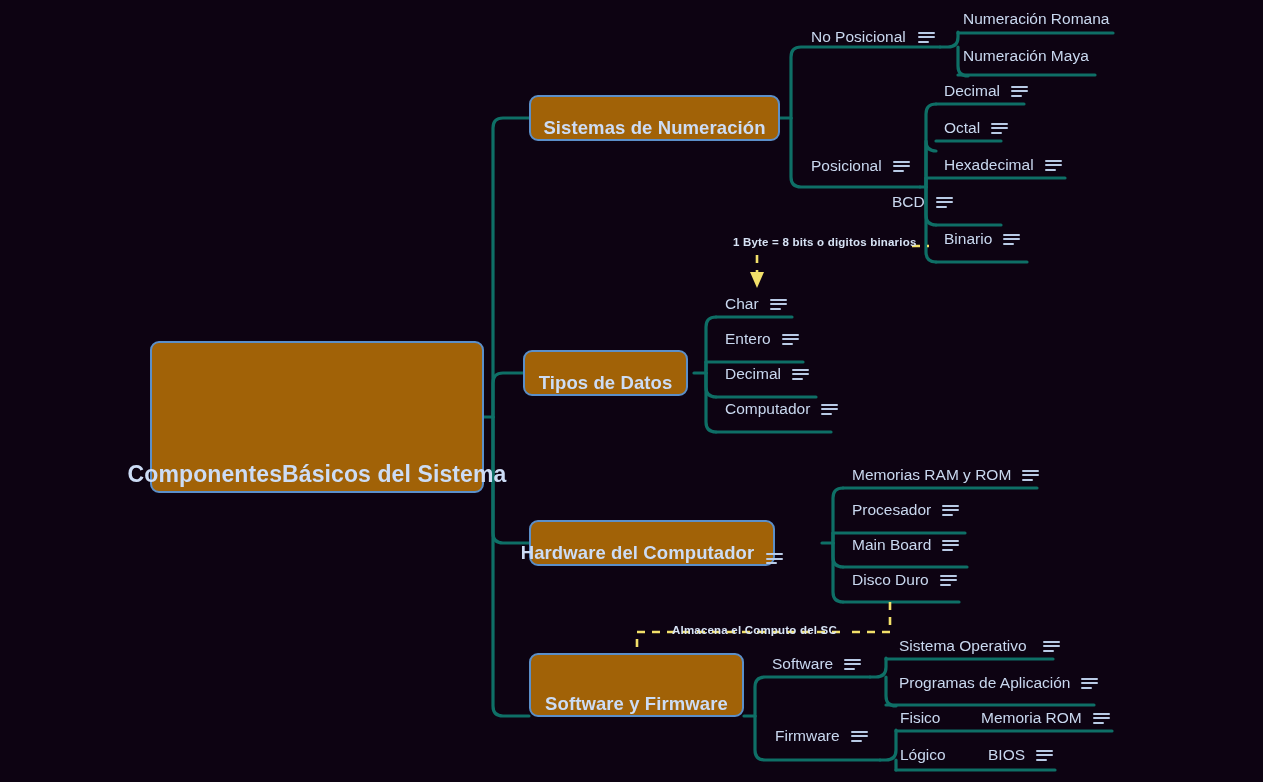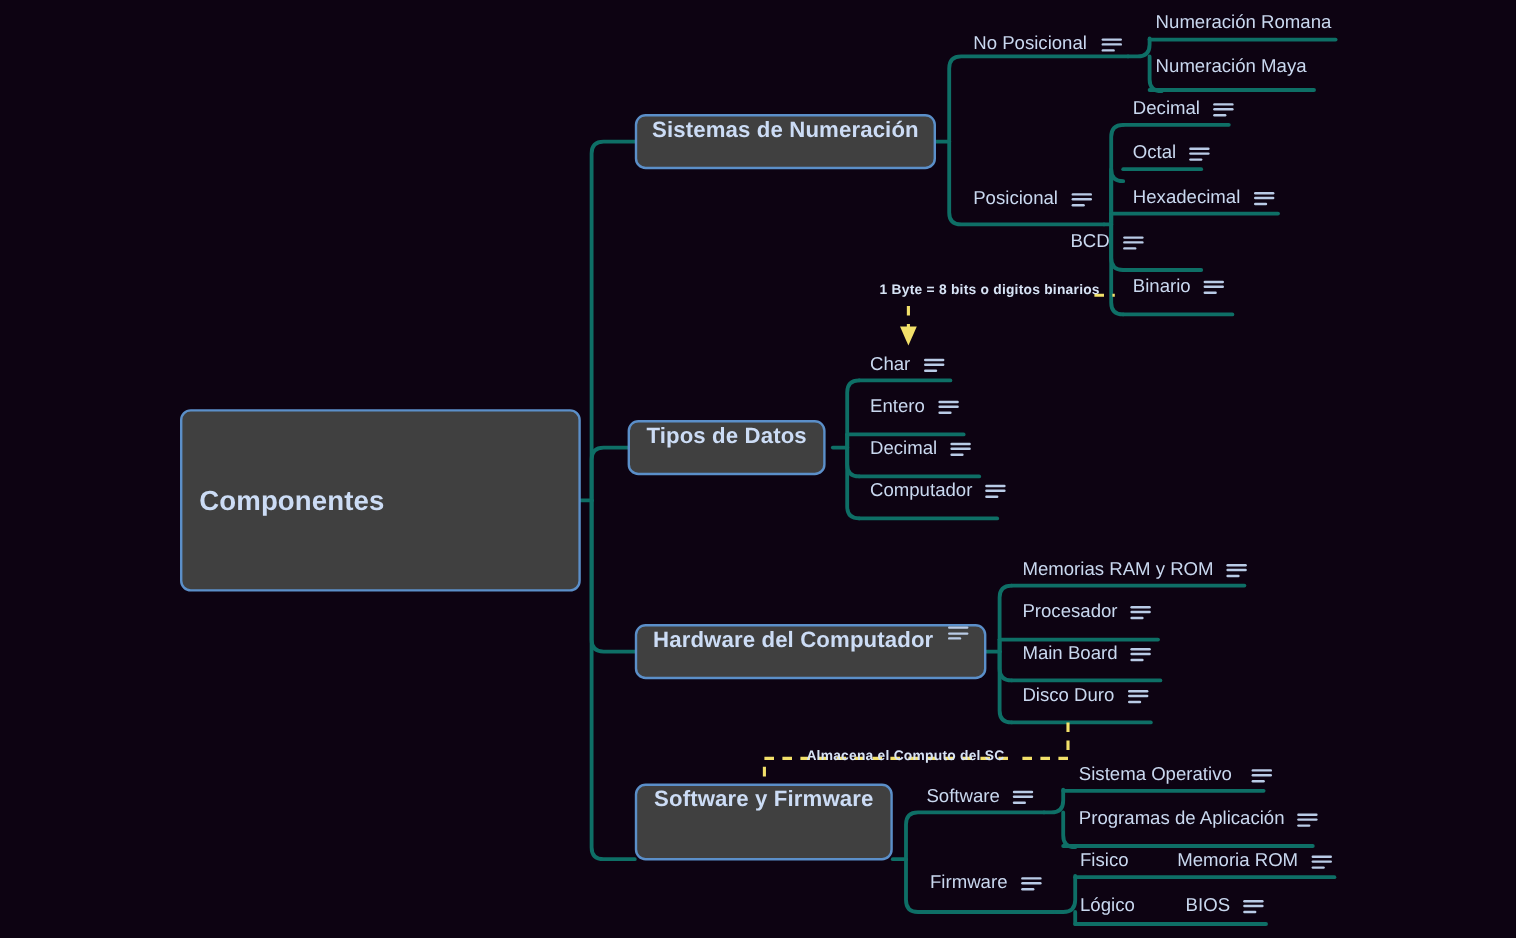--- a/index.html
+++ b/index.html
@@ -25,37 +25,37 @@
   #svg-layer {
     position: absolute;
     left: 0; top: 0;
     width: 1263px;
     height: 782px;
     pointer-events: none;
   }
   .node {
     position: absolute;
     box-sizing: border-box;
-    background: #404040;
+    background: #a16207;
     border: 2px solid #5b8fc9;
     border-radius: 9px;
     display: flex;
-    align-items: flex-start;
+    align-items: flex-end;
     justify-content: center;
     gap: 12px;
     color: #ccdcf5;
     font-weight: bold;
     letter-spacing: .1px;
     white-space: nowrap;
   }
   .node-root {
     font-size: 23px;
     line-height: 1.42;
     text-align: center;
-    flex-direction: column;
+    flex-direction: row;
     gap: 0;
     padding: 0 14px;
   }
   .node-main {
     font-size: 18.5px;
     padding: 0 18px;
   }
   .leaf {
     position: absolute;
     display: flex;
@@ -178,31 +178,32 @@
       <path d="M840,632 H637 V680"></path>
     </g>
     <g fill="#f2e06a">
       <path d="M750,272 L764,272 L757,288 Z"></path>
       <path d="M630,678 L644,678 L637,694 Z"></path>
     </g>
   </svg>
 
   <div class="node node-root" style="left:150px; top:341px; width:334px; height:152px;">
     <span>Componentes</span>
+    <span>Básicos del Sistema</span>
   </div>
 
   <div class="node node-main" style="left:529px; top:95px; width:251px; height:46px;">
     <span>Sistemas de Numeración</span>
   </div>
 
   <div class="node node-main" style="left:523px; top:350px; width:165px; height:46px;">
     <span>Tipos de Datos</span>
   </div>
 
-  <div class="node node-main" style="left:529px; top:520px; width:293px; height:46px;">
+  <div class="node node-main" style="left:529px; top:520px; width:246px; height:46px;">
     <span>Hardware del Computador</span>
     <span class="note-icon">
         <i></i>
         <i></i>
         <i></i>
       </span>
   </div>
 
   <div class="node node-main" style="left:529px; top:653px; width:215px; height:64px;">
     <span>Software y Firmware</span>

